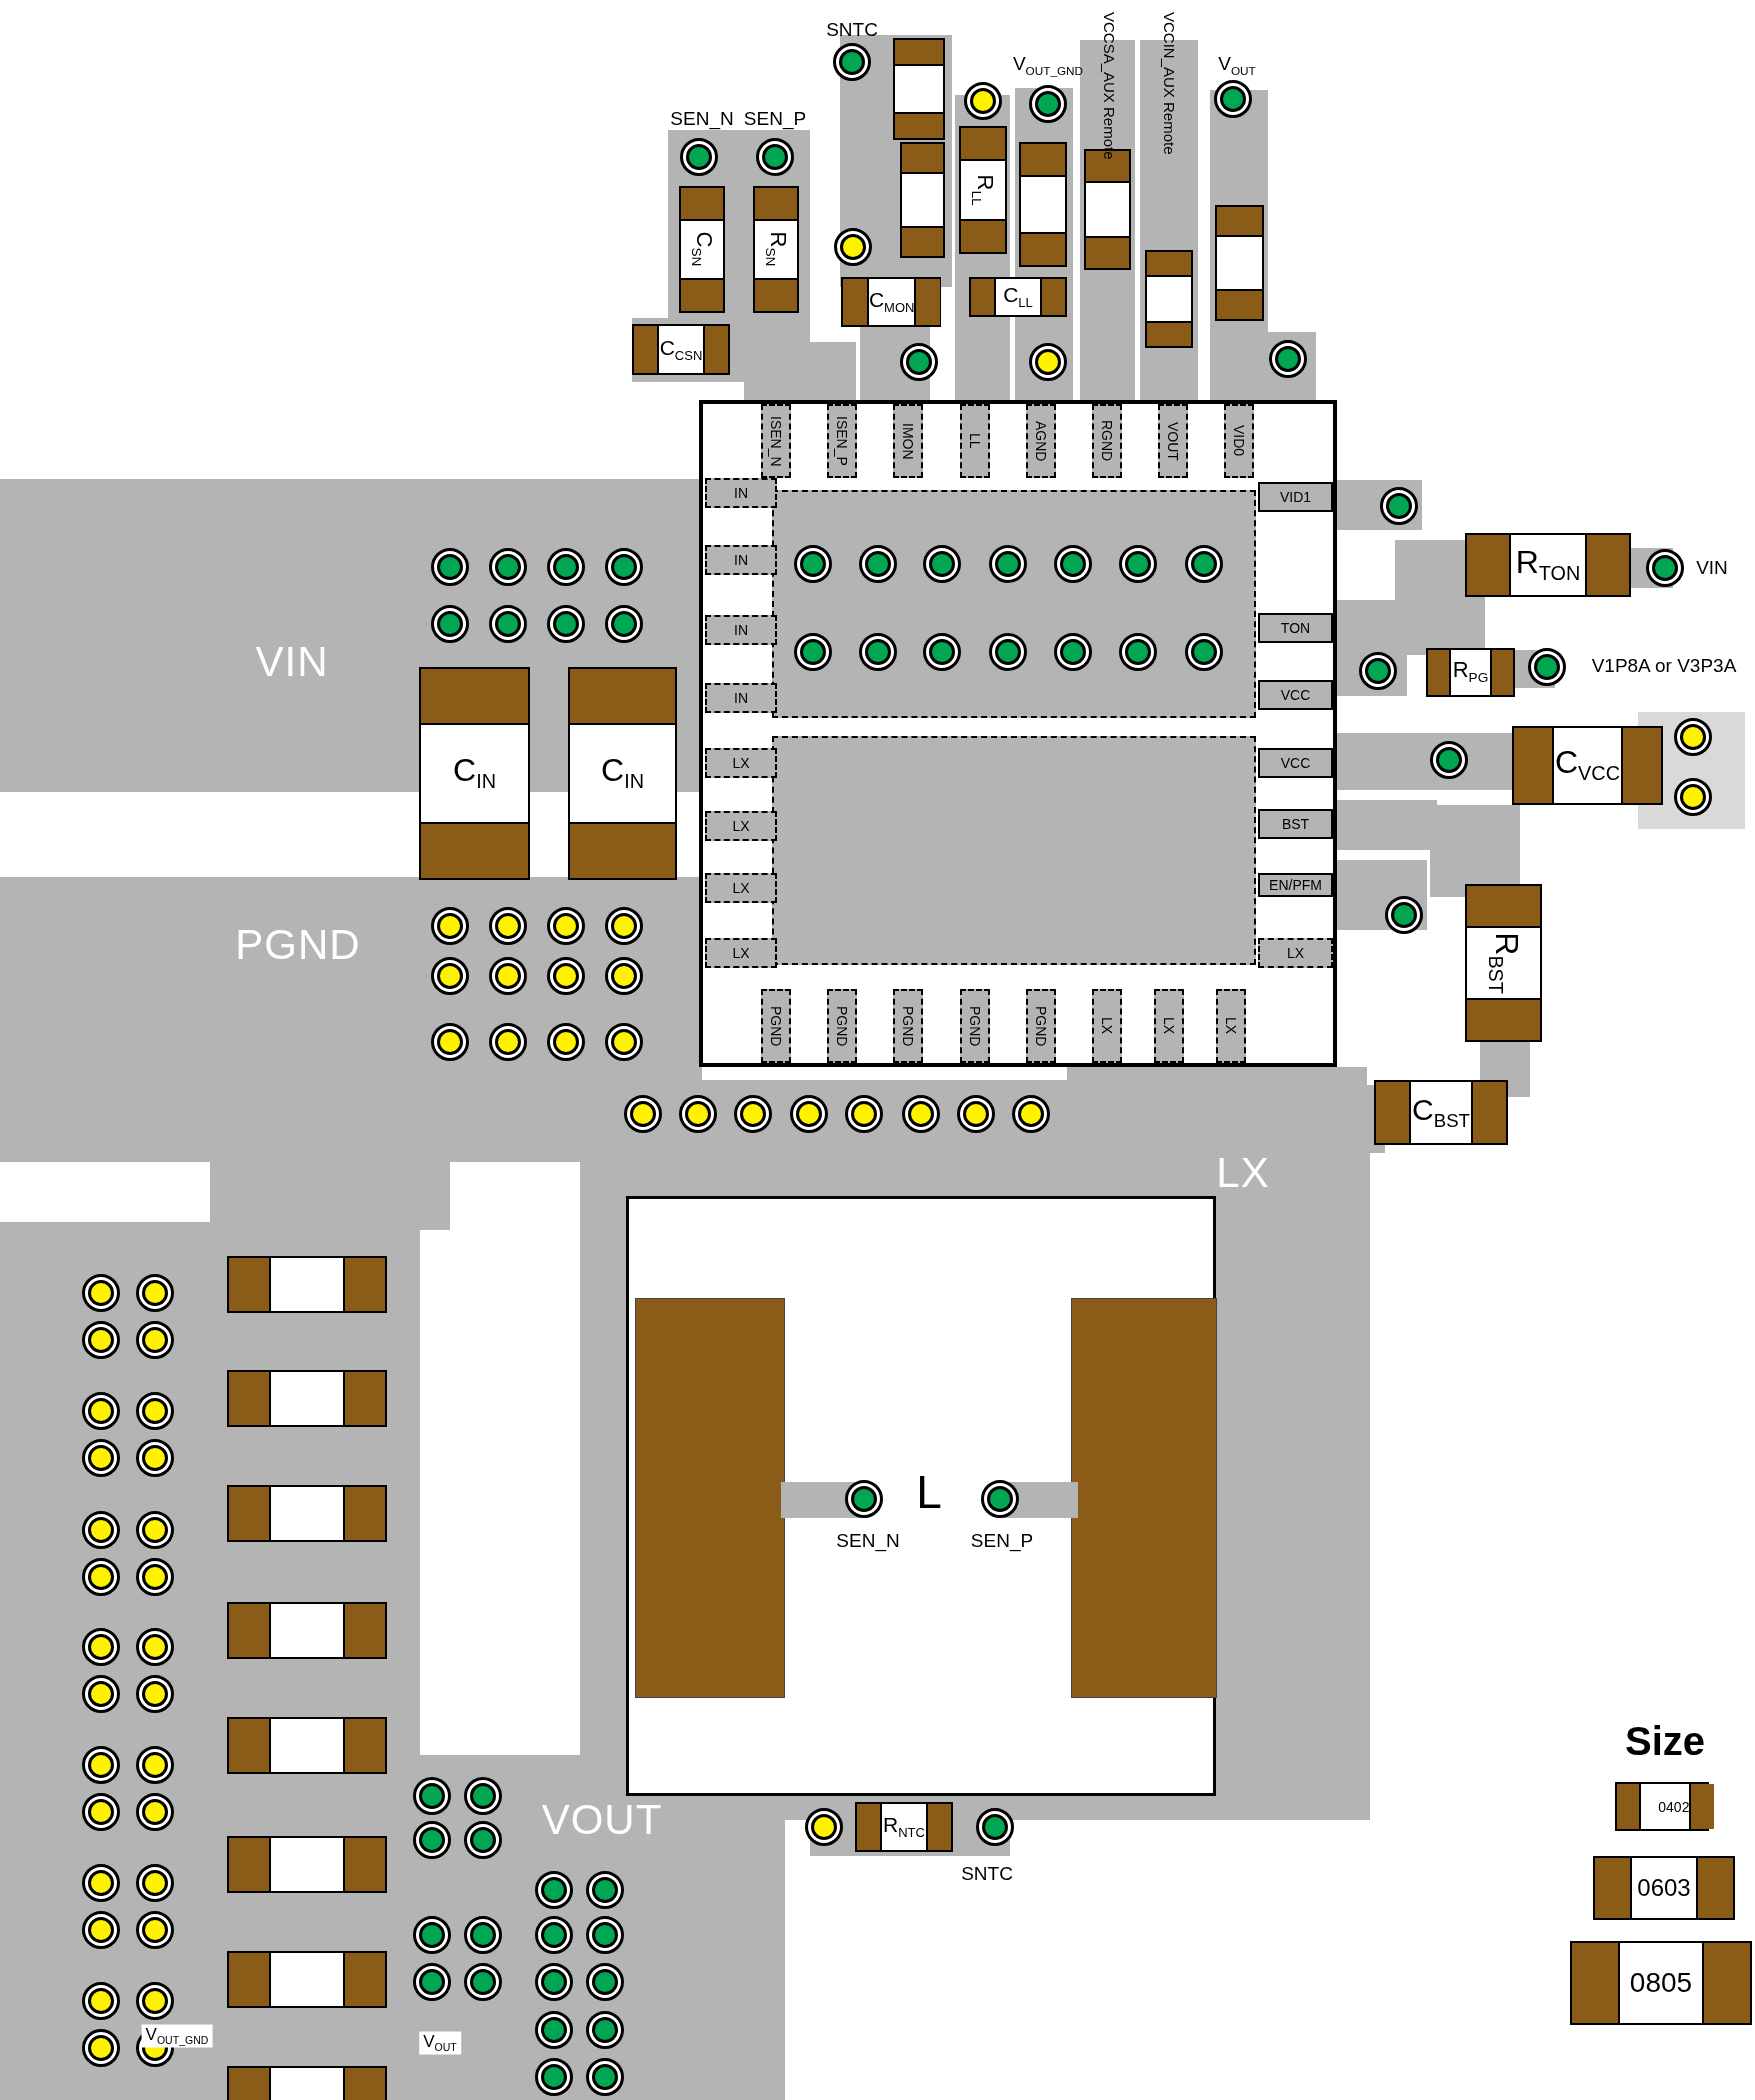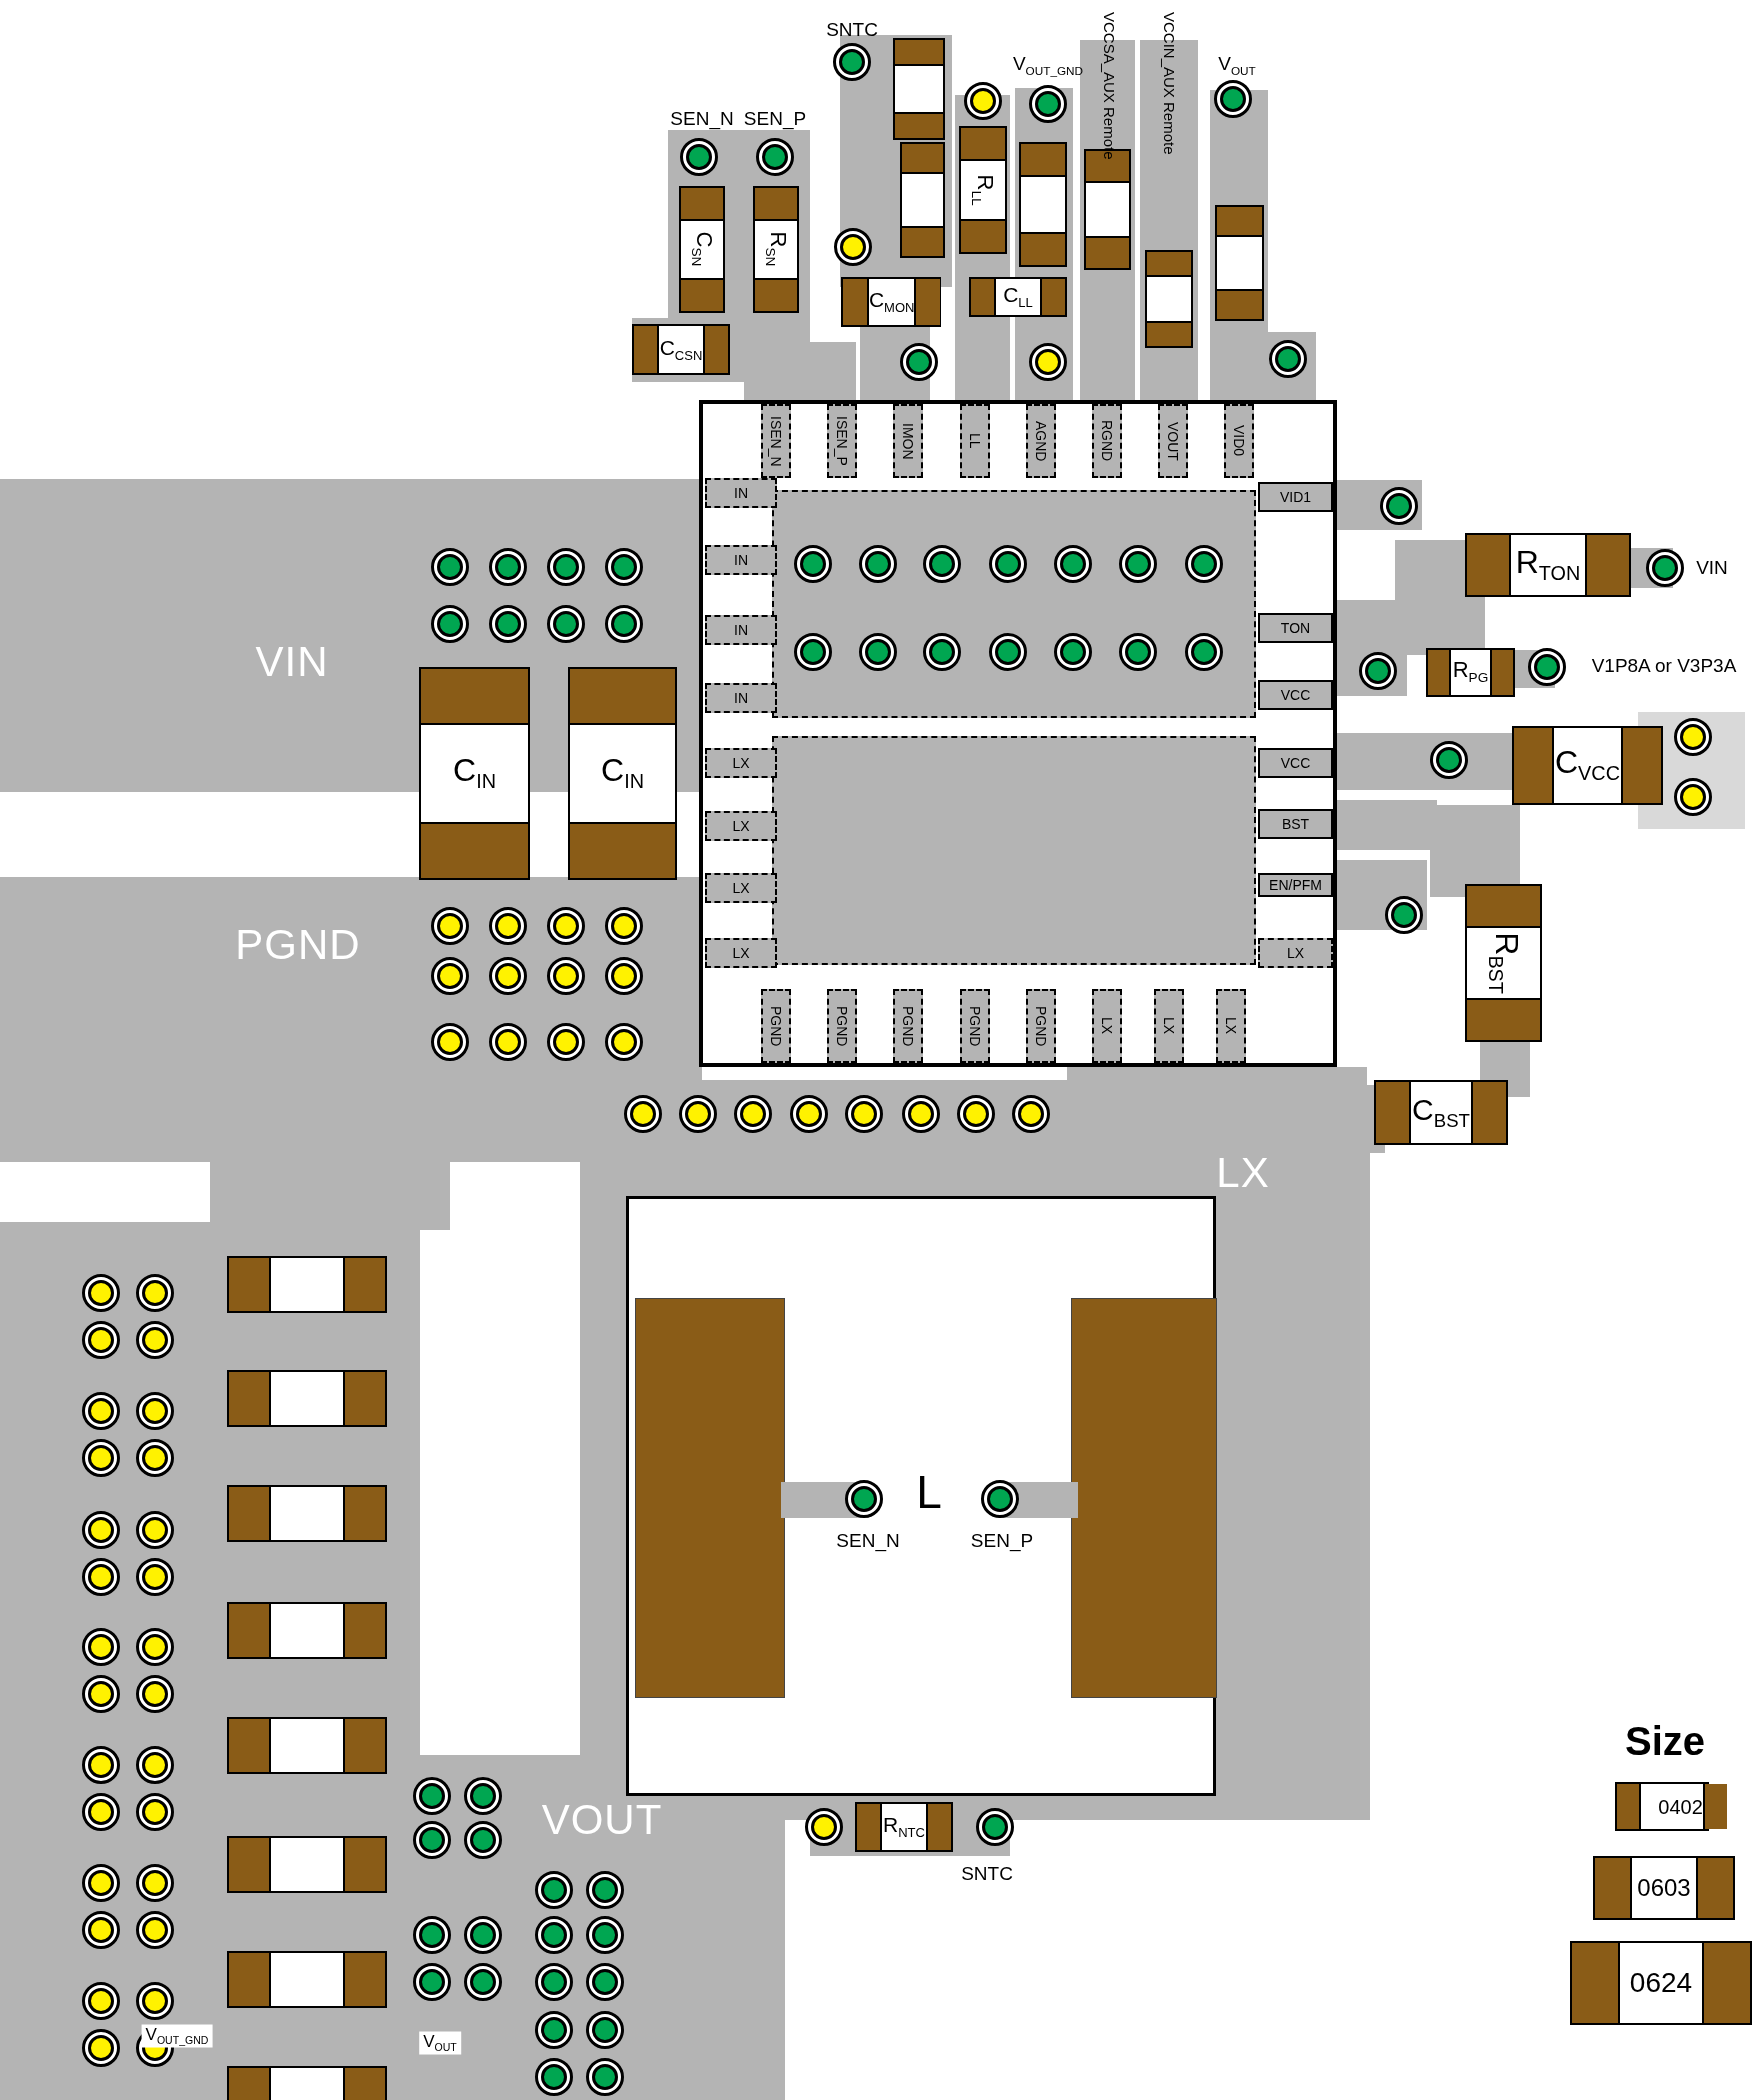--- a/index.html
+++ b/index.html
@@ -322,35 +322,35 @@
       <div class="pad b"></div>
     </div>
     <div class="comp h" style="position: absolute; left: 227px; top: 2066px; width: 160px; height: 57px;">
       <div class="pad a"></div>
       <div class="cbody"></div>
       <div class="pad b"></div>
     </div>
     <div class="comp h" style="position: absolute; left: 1615px; top: 1782px; width: 94px; height: 49px;">
       <div class="pad a"></div>
       <div class="cbody">
-        <span class="clabel" style="font-size: 20px; padding-left: 17px;">0402</span>
+        <span class="clabel" style="font-size: 14px; padding-left: 17px;">0402</span>
       </div>
       <div class="pad b"></div>
     </div>
     <div class="comp h" style="position: absolute; left: 1593px; top: 1856px; width: 142px; height: 64px;">
       <div class="pad a"></div>
       <div class="cbody">
         <span class="clabel" style="font-size: 24px;">0603</span>
       </div>
       <div class="pad b"></div>
     </div>
     <div class="comp h" style="position: absolute; left: 1570px; top: 1941px; width: 182px; height: 84px;">
       <div class="pad a"></div>
       <div class="cbody">
-        <span class="clabel" style="font-size: 28px;">0624</span>
+        <span class="clabel" style="font-size: 28px;">0805</span>
       </div>
       <div class="pad b"></div>
     </div>
     <div class="via" style="position: absolute; left: 833px; top: 43px; width: 38px; height: 38px;">
       <div class="dot" style="background: var(--via_green);"></div>
     </div>
     <div class="via" style="position: absolute; left: 680px; top: 138px; width: 38px; height: 38px;">
       <div class="dot" style="background: var(--via_green);"></div>
     </div>
     <div class="via" style="position: absolute; left: 756px; top: 138px; width: 38px; height: 38px;">

